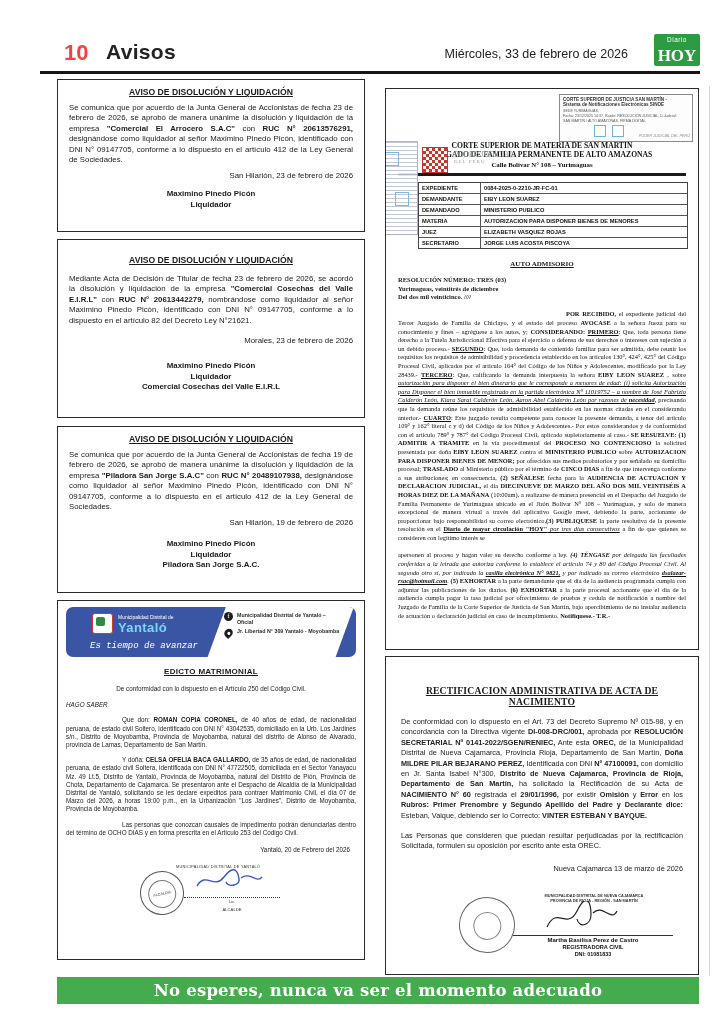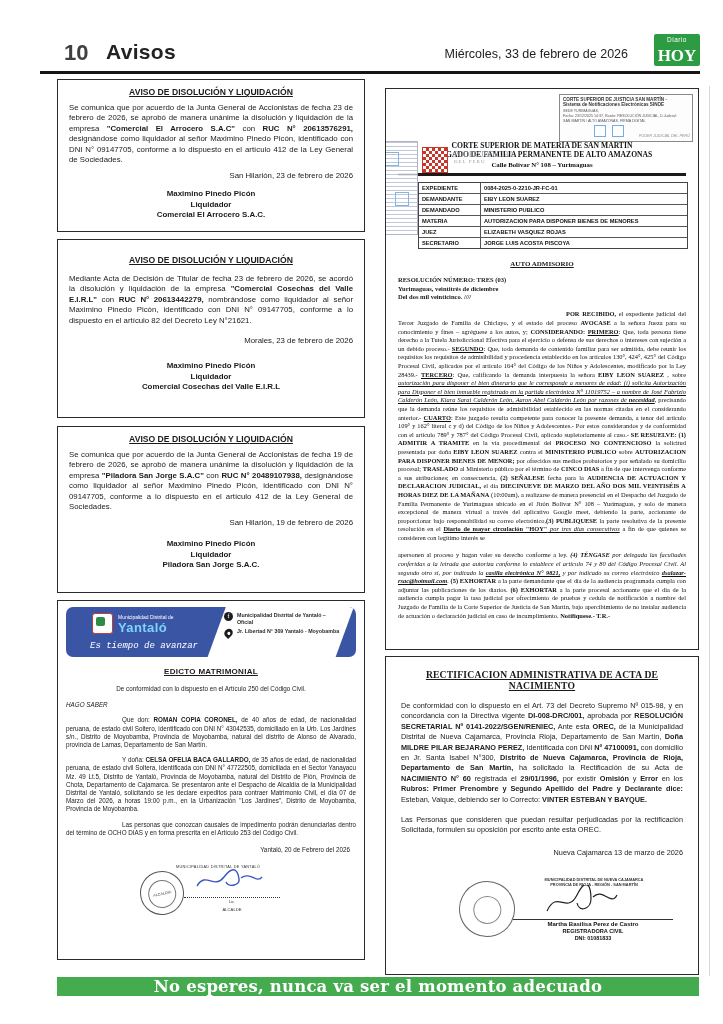--- a/index.html
+++ b/index.html
@@ -2,21 +2,21 @@
 <html><head>
 <meta charset="utf-8">
 <style>
   html,body{margin:0;padding:0;background:#e8e8e8;}
   .page{position:relative;width:723px;height:1024px;background:#ffffff;margin:0 auto;
         font-family:"Liberation Sans",sans-serif;color:#1a1a1a;overflow:hidden;}
   .b{font-weight:bold}.i{font-style:italic}.u{text-decoration:underline}
 
   
   .hdr{position:absolute;left:40px;top:36px;width:660px;height:34px;}
-  .page-num{position:absolute;left:24px;top:4px;font-size:22px;font-weight:bold;color:#404040;}
+  .page-num{position:absolute;left:24px;top:4px;font-size:22px;font-weight:bold;color:#ef4444;}
   .section-title{position:absolute;left:66px;top:4px;font-size:21px;font-weight:bold;color:#222;letter-spacing:.3px;}
   .edition-date{position:absolute;right:72px;top:11px;font-size:12.5px;color:#222;}
   .logo{position:absolute;right:0;top:-2px;width:46px;height:32px;background:#2d9b42;border-radius:2px;
         color:#fff;text-align:center;line-height:1;}
   .logo .diario{font-size:6.5px;padding-top:3px;letter-spacing:.5px;}
   .logo .hoy{font-family:"Liberation Serif",serif;font-weight:bold;font-size:17px;margin-top:3px;}
   .hdr-rule{position:absolute;left:40px;top:71px;width:660px;height:3px;background:#151515;}
   .edge-line{position:absolute;left:709px;top:86px;width:1px;height:890px;background:#d8d8d8;}
 
   
@@ -90,38 +90,38 @@
          font-family:"Liberation Sans",sans-serif;}
   .ccell.lab{border-right:1px solid #555;}
   .auto-t{text-align:center;font-weight:bold;text-decoration:underline;font-size:7px;margin-top:11px;
           font-family:"Liberation Serif",serif;}
   .res-lines{margin-top:8px;font-weight:bold;font-size:6.5px;line-height:8.4px;font-family:"Liberation Serif",serif;}
   .court-body{font-family:"Liberation Serif",serif;font-size:6.4px;line-height:8.6px;text-align:justify;color:#111;}
   .cp1{margin-top:9px;text-indent:168px;}
   .cp2{margin-top:9px;}
 
   
-  .rect{left:385px;top:656px;width:314px;height:319px;padding:12px 15px;}
+  .rect{left:385px;top:656px;width:314px;height:319px;padding:28px 15px;}
   .rect-title{text-align:center;font-family:"Liberation Serif",serif;font-weight:bold;
               text-decoration:underline;font-size:9.6px;letter-spacing:.2px;}
   .rect-body{font-size:7.3px;line-height:10.4px;text-align:justify;color:#222;margin-top:10px;}
   .rect-date{text-align:right;font-size:7.3px;margin-top:12px;}
   .rect-stamp{position:relative;height:86px;margin-top:6px;}
   .seal-reg{left:58px;top:18px;width:56px;height:56px;border:1.4px solid #666;transform:rotate(-18deg);}
   .seal-reg .inner{margin:14px auto 0;width:26px;height:26px;border:1px solid #888;border-radius:50%;font-size:4px;line-height:26px;}
   .rs-org{position:absolute;left:118px;top:14px;width:150px;font-size:3.9px;font-weight:bold;color:#333;
           line-height:1.3;text-align:center;}
   .rs-sig{position:absolute;left:140px;top:22px;}
   .rs-name{position:absolute;left:112px;top:56px;width:160px;text-align:center;font-size:6px;font-weight:bold;
            border-top:1px solid #333;padding-top:1px;color:#111;}
   .rs-title{position:absolute;left:112px;top:65px;width:160px;text-align:center;font-size:5.6px;font-weight:bold;color:#111;}
   .rs-dni{position:absolute;left:112px;top:72px;width:160px;text-align:center;font-size:5.4px;font-weight:bold;color:#111;}
 
   
-  .footer{position:absolute;left:57px;top:977px;width:642px;height:19px;background:#45ab4f;
+  .footer{position:absolute;left:57px;top:977px;width:642px;height:27px;background:#45ab4f;
           display:flex;align-items:center;justify-content:center;}
   .footer span{color:#fff;font-family:"DejaVu Serif",serif;font-weight:bold;font-size:16.5px;letter-spacing:.2px;}
 </style>
 </head>
 <body>
 
 <div class="page">
 
   <div class="hdr">
     <div class="page-num">10</div>
@@ -135,21 +135,20 @@
   <div class="hdr-rule"></div>
   <div class="edge-line"></div>
 
   <div class="nbox aviso" style="top:79px;height:153px;">
     <div class="aviso-title">AVISO DE DISOLUCIÓN Y LIQUIDACIÓN</div>
     <div class="aviso-body"><span>Se comunica que por acuerdo de la Junta General de Accionistas de fecha 23 de febrero de 2026, se aprobó de manera unánime la disolución y liquidación de la empresa </span><span class="b">"Comercial El Arrocero S.A.C"</span><span> con </span><span class="b">RUC N° 20613576291,</span><span> designándose como liquidador al señor Maximino Pinedo Picón, identificado con DNI N° 09147705, conforme a lo dispuesto en el artículo 412 de la Ley General de Sociedades.</span></div>
     <div class="aviso-date">San Hilarión, 23 de febrero de 2026</div>
     <div class="aviso-sig">
       <div>Maximino Pinedo Picón</div>
       <div>Liquidador</div>
-      <div>Comercial El Arrocero S.A.C.</div>
     </div>
   </div>
 
   <div class="nbox aviso" style="top:239px;height:179px;">
     <div class="aviso-title" style="margin-top:8px;">AVISO DE DISOLUCIÓN Y LIQUIDACIÓN</div>
     <div class="aviso-body" style="margin-top:9px;"><span>Mediante Acta de Decisión de Titular de fecha 23 de febrero de 2026, se acordó la disolución y liquidación de la empresa </span><span class="b">"Comercial Cosechas del Valle E.I.R.L"</span><span> con </span><span class="b">RUC N° 20613442279,</span><span> nombrándose como liquidador al señor Maximino Pinedo Picón, identificado con DNI N° 09147705, conforme a lo dispuesto en el artículo 82 del Decreto Ley N°21621.</span></div>
     <div class="aviso-date" style="margin-top:10px;">Morales, 23 de febrero de 2026</div>
     <div class="aviso-sig" style="margin-top:16px;">
       <div>Maximino Pinedo Picón</div>
       <div>Liquidador</div>

